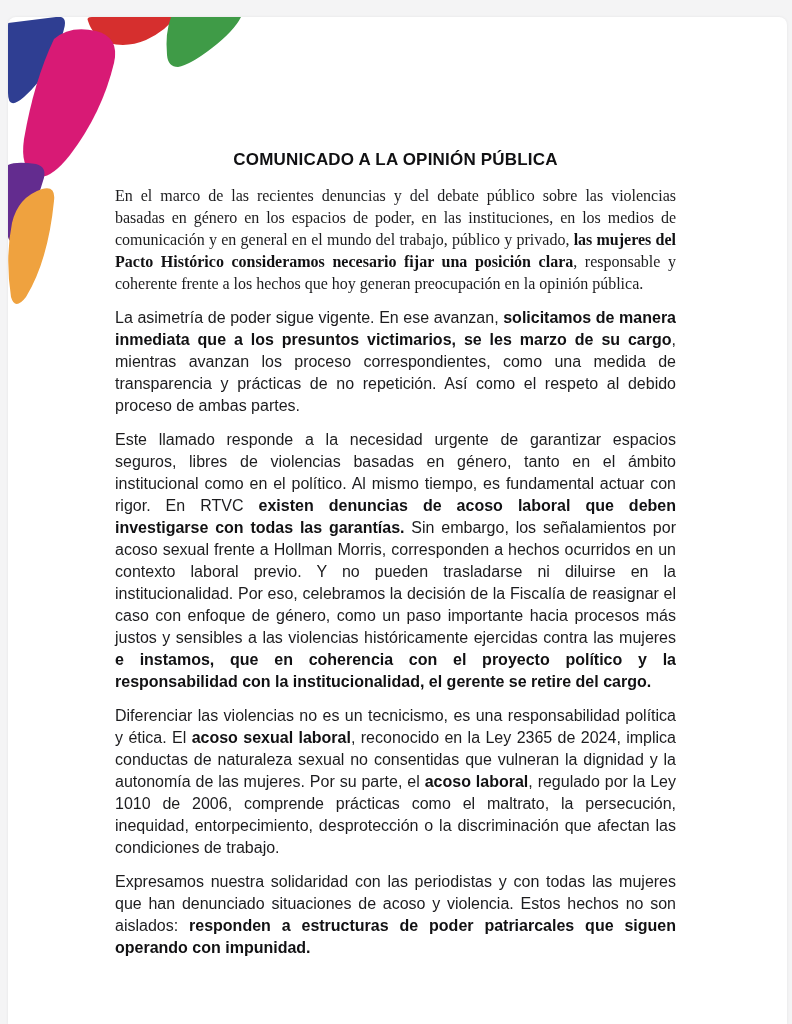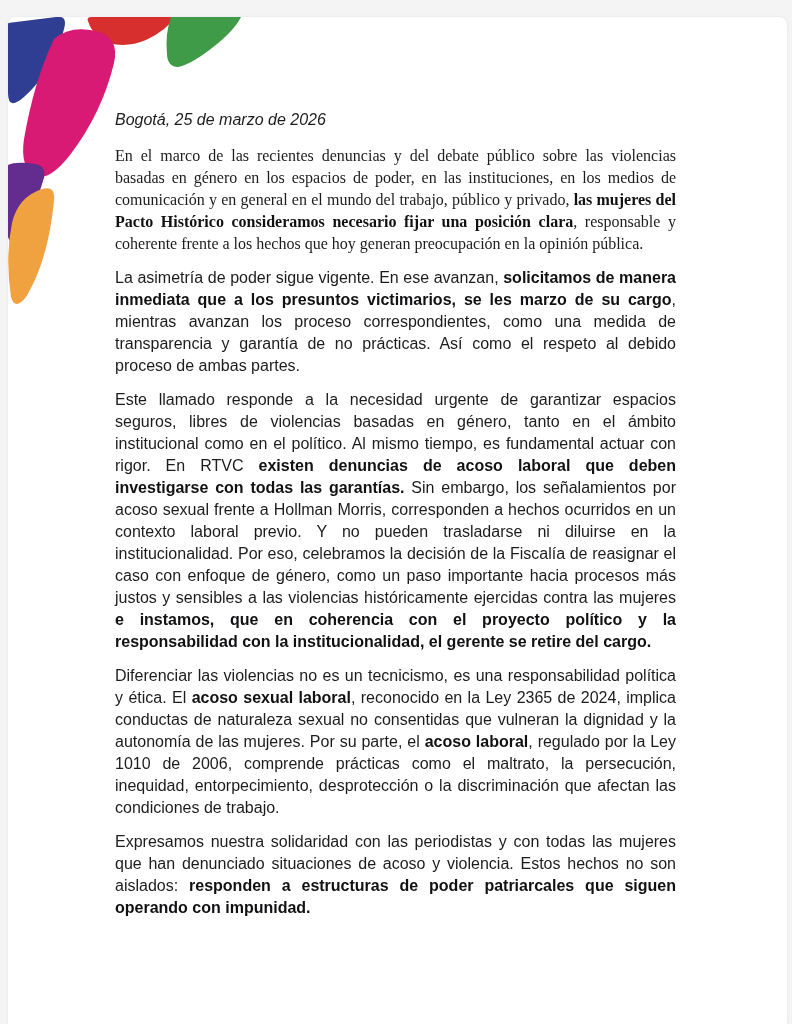--- a/index.html
+++ b/index.html
@@ -54,24 +54,24 @@
     <svg class="logo" viewBox="0 0 250 300" aria-hidden="true">
       <path d="M0,6 L48,0 Q60,-2 56,12 Q47,52 16,80 Q0,94 0,76 Z" fill="#2f3e92"></path>
       <path d="M80,4 Q78,0 84,0 L167,0 Q159,13 138,23 Q119,31 101,26 Q85,20 80,4 Z" fill="#d62f2e"></path>
       <path d="M163,0 L233,0 Q226,14 204,31 Q182,48 170,50 Q160,50 159,38 Q157,16 163,0 Z" fill="#3f9b47"></path>
       <path d="M46,22 Q62,8 88,14 Q112,20 106,46 Q94,96 62,138 Q40,166 26,158 Q12,150 16,122 Q26,64 46,22 Z" fill="#d81a75"></path>
       <path d="M0,148 Q8,144 28,147 Q40,150 35,164 Q26,196 12,218 Q3,230 0,220 Z" fill="#632c8f"></path>
       <path d="M34,172 Q48,168 46,184 Q40,244 18,280 Q7,294 3,280 Q-3,240 4,206 Q10,180 34,172 Z" fill="#efa23f"></path>
     </svg>
 
     <div class="content">
-      <p class="date">Bogotá, 25 de marzo de 2026</p>
+      <h1 class="title">COMUNICADO A LA OPINIÓN PÚBLICA</h1>
       <div id="paragraphs">
           <p><span>En el marco de las recientes denuncias y del debate público sobre las violencias basadas en género en los espacios de poder, en las instituciones, en los medios de comunicación y en general en el mundo del trabajo, público y privado, </span><b>las mujeres del Pacto Histórico consideramos necesario fijar una posición clara</b><span>, responsable y coherente frente a los hechos que hoy generan preocupación en la opinión pública.</span></p>
-          <p><span>La asimetría de poder sigue vigente. En ese avanzan, </span><b>solicitamos de manera inmediata que a los presuntos victimarios, se les marzo de su cargo</b><span>, mientras avanzan los proceso correspondientes, como una medida de transparencia y garantía de no prácticas. Así como el respeto al debido proceso de ambas partes.</span></p>
+          <p><span>La asimetría de poder sigue vigente. En ese avanzan, </span><b>solicitamos de manera inmediata que a los presuntos victimarios, se les marzo de su cargo</b><span>, mientras avanzan los proceso correspondientes, como una medida de transparencia y prácticas de no repetición. Así como el respeto al debido proceso de ambas partes.</span></p>
           <p><span>Este llamado responde a la necesidad urgente de garantizar espacios seguros, libres de violencias basadas en género, tanto en el ámbito institucional como en el político. Al mismo tiempo, es fundamental actuar con rigor. En RTVC </span><b>existen denuncias de acoso laboral que deben investigarse con todas las garantías.</b><span> Sin embargo, los señalamientos por acoso sexual frente a Hollman Morris, corresponden a hechos ocurridos en un contexto laboral previo. Y no pueden trasladarse ni diluirse en la institucionalidad. Por eso, celebramos la decisión de la Fiscalía de reasignar el caso con enfoque de género, como un paso importante hacia procesos más justos y sensibles a las violencias históricamente ejercidas contra las mujeres </span><b>e instamos, que en coherencia con el proyecto político y la responsabilidad con la institucionalidad, el gerente se retire del cargo.</b></p>
           <p><span>Diferenciar las violencias no es un tecnicismo, es una responsabilidad política y ética. El </span><b>acoso sexual laboral</b><span>, reconocido en la Ley 2365 de 2024, implica conductas de naturaleza sexual no consentidas que vulneran la dignidad y la autonomía de las mujeres. Por su parte, el </span><b>acoso laboral</b><span>, regulado por la Ley 1010 de 2006, comprende prácticas como el maltrato, la persecución, inequidad, entorpecimiento, desprotección o la discriminación que afectan las condiciones de trabajo.</span></p>
           <p><span>Expresamos nuestra solidaridad con las periodistas y con todas las mujeres que han denunciado situaciones de acoso y violencia. Estos hechos no son aislados: </span><b>responden a estructuras de poder patriarcales que siguen operando con impunidad.</b></p>
         </div>
     </div>
 
   </div>
 </div>
 
 </body></html>

